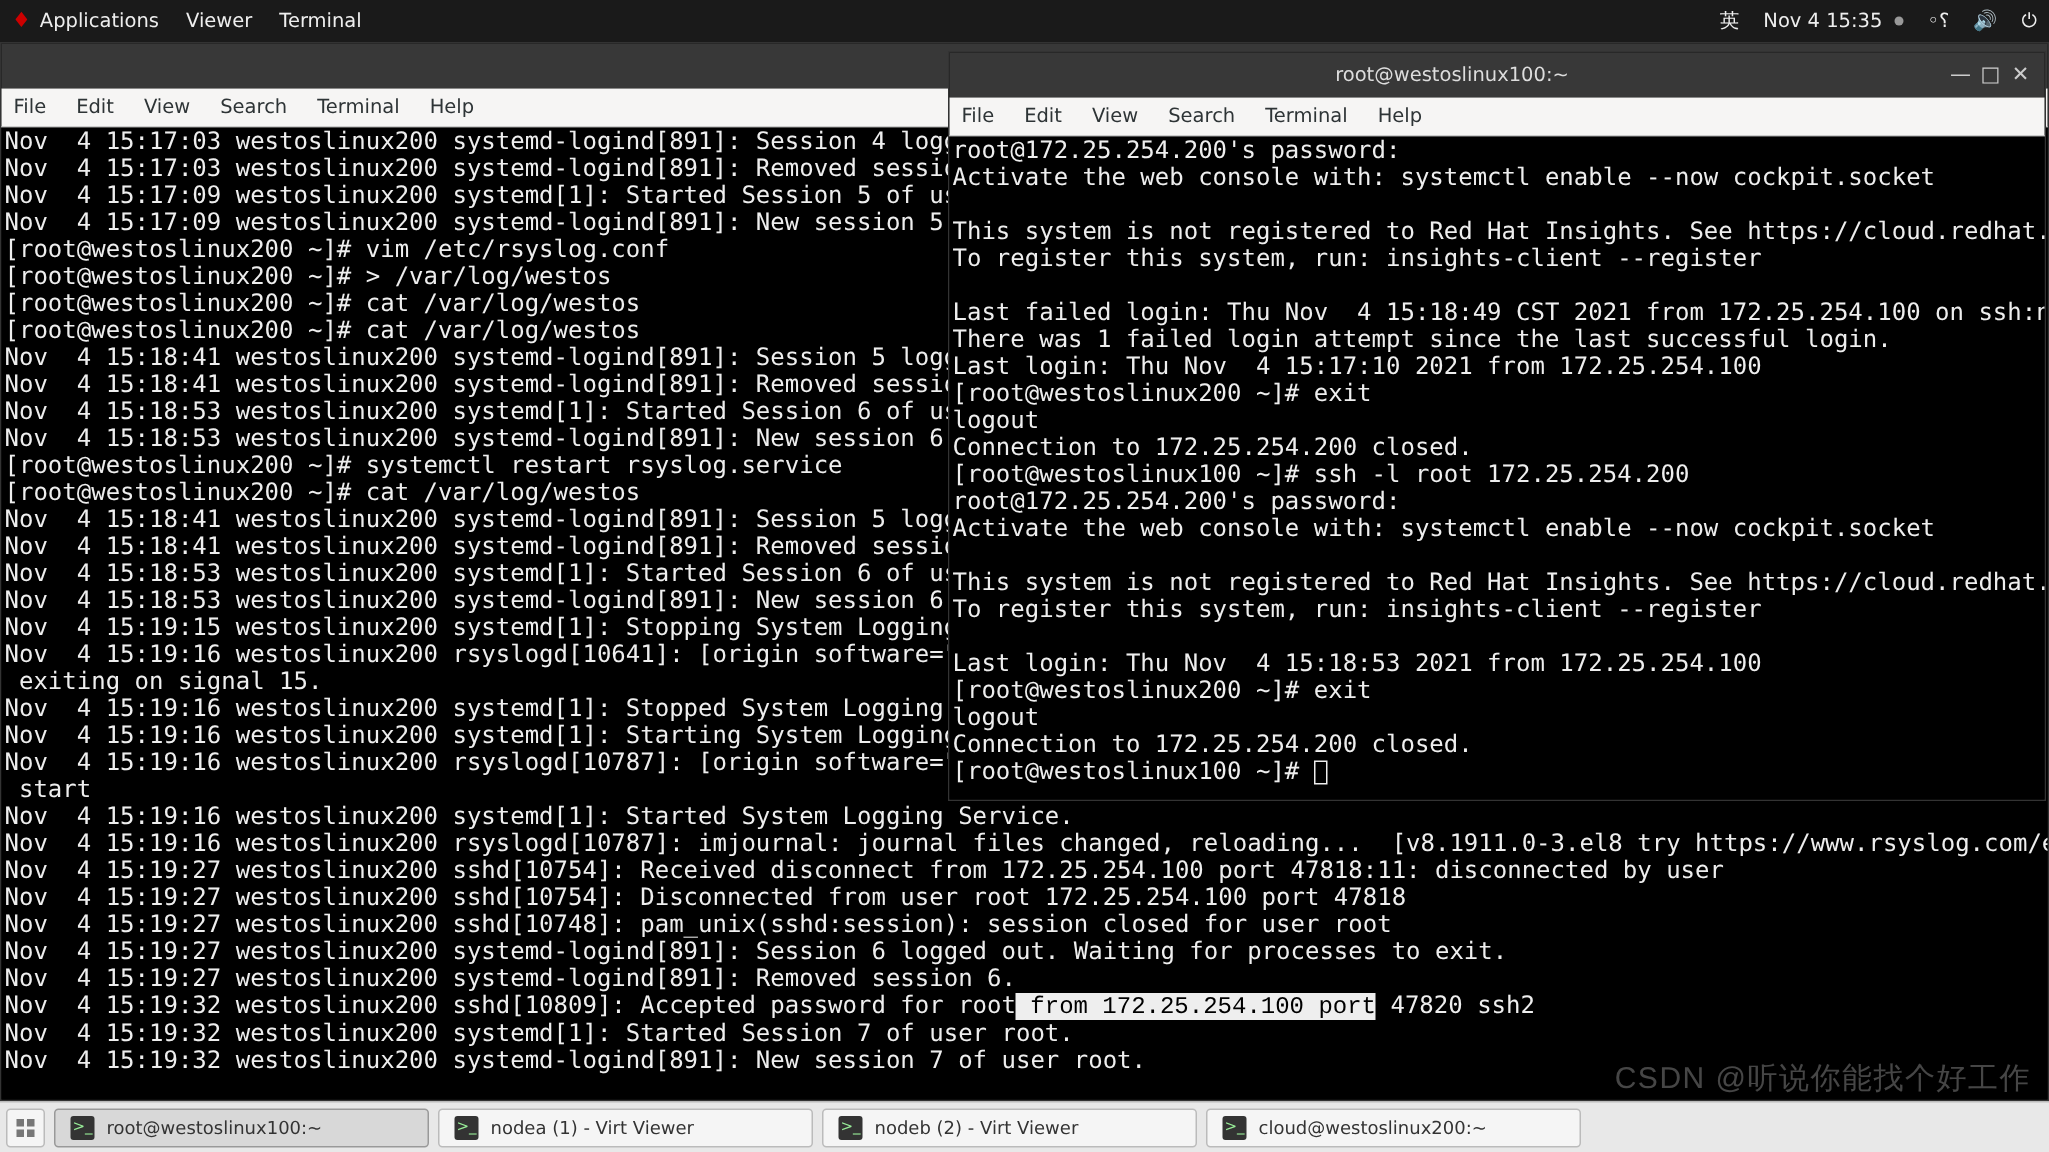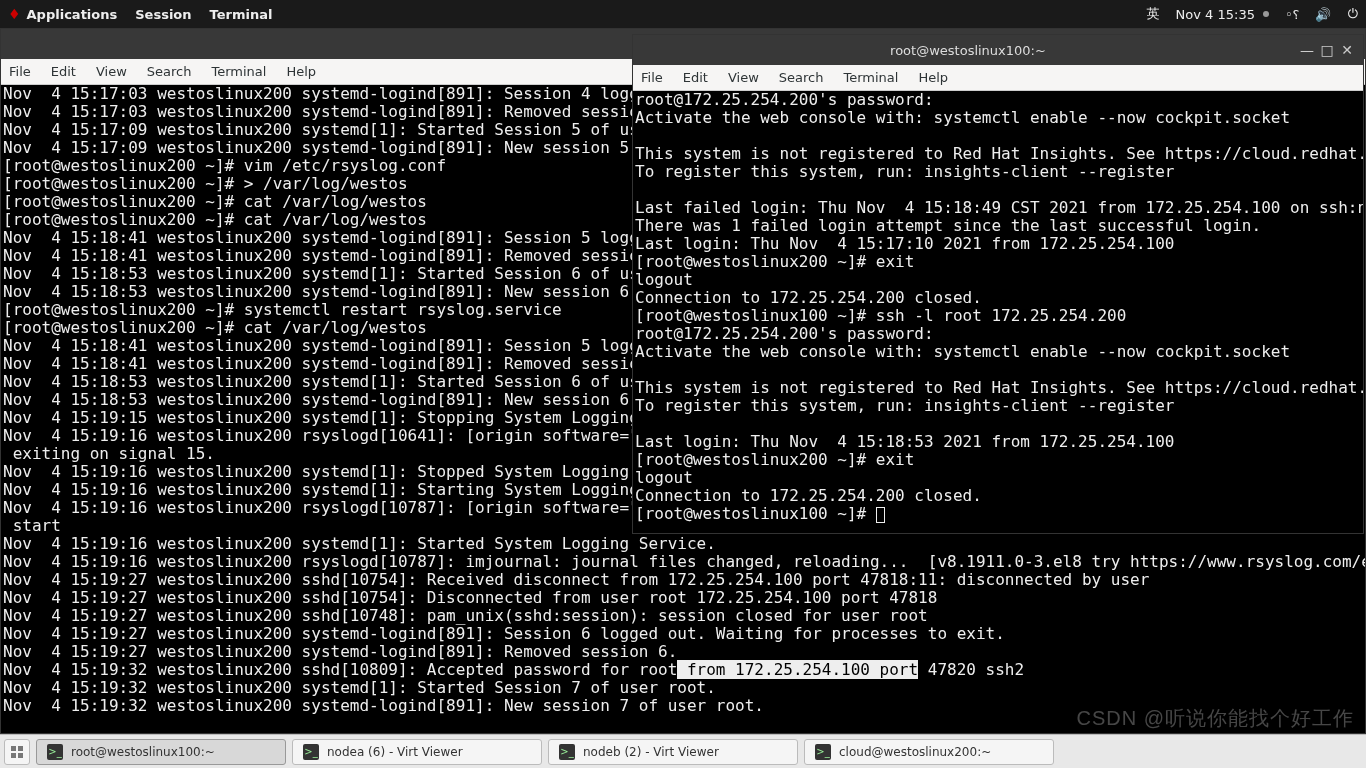--- a/index.html
+++ b/index.html
@@ -16,21 +16,21 @@
     .topbar {
       height: 28px;
       background: #1a1a1a;
       color: #eee;
       display: flex;
       align-items: center;
       padding: 0 8px;
       font-size: 13px;
     }
     .topbar .hat { color: #cc0000; margin-right: 6px; font-size: 14px; }
-    .topbar .tmenu { margin-right: 18px; cursor: pointer; font-weight: bold; }
+    .topbar .tmenu { margin-right: 18px; cursor: pointer; }
     .topbar .spacer { flex: 1; }
     .topbar .ritem { margin-left: 16px; display: flex; align-items: center; gap: 4px; }
     .topbar .dot { width:6px;height:6px;border-radius:50%;background:#999;display:inline-block;margin-left:4px;}
     .terminal-window {
       position: absolute;
       background: #000;
       border: 1px solid #333;
       display: flex;
       flex-direction: column;
     }
@@ -61,21 +61,21 @@
       flex:1;
       overflow:hidden;
       background:#000;
       color:#eee;
       font-family: "DejaVu Sans Mono","Liberation Mono",monospace;
       font-size: 16px;
       line-height: 18px;
       white-space: pre;
       padding: 0 2px;
     }
-    .hl { background:#eee; color:#000; }
+    .hl { background:#eee; color:#000;font-family:Liberation Mono, monospace; }
     .cursor { display:inline-block; width:9px; height:16px; border:1px solid #eee; vertical-align: text-bottom;}
     .taskbar {
       position:absolute;
       bottom:0; left:0; right:0;
       height:34px;
       background:#e8e8e8;
       border-top:1px solid #bbb;
       display:flex;
       align-items:center;
       padding:0 4px;
@@ -116,21 +116,21 @@
       letter-spacing:1px;
       pointer-events:none;
     }
   </style>
 </head>
 <body>
 
 <div class="topbar">
   <span class="hat">♦</span>
   <span class="tmenu">Applications</span>
-  <span class="tmenu">Session</span>
+  <span class="tmenu">Viewer</span>
   <span class="tmenu">Terminal</span>
   <span class="spacer"></span>
   <span class="ritem">英</span>
   <span class="ritem">
       <span>Nov 4  15:35</span>
       <span class="dot"></span>
     </span>
   <span class="ritem">◦⸮</span>
   <span class="ritem">🔊</span>
   <span class="ritem">⏻</span>
@@ -236,21 +236,21 @@
         <rect x="8" y="8" width="5" height="5" fill="#777"></rect>
       </svg>
   </div>
   <div id="taskbar-items" style="display:flex;gap:6px;flex:1;">
       <div class="taskbtn active">
         <span class="ticon">&gt;_</span>
         <span>root@westoslinux100:~</span>
       </div>
       <div class="taskbtn">
         <span class="ticon">&gt;_</span>
-        <span>nodea (6) - Virt Viewer</span>
+        <span>nodea (1) - Virt Viewer</span>
       </div>
       <div class="taskbtn">
         <span class="ticon">&gt;_</span>
         <span>nodeb (2) - Virt Viewer</span>
       </div>
       <div class="taskbtn">
         <span class="ticon">&gt;_</span>
         <span>cloud@westoslinux200:~</span>
       </div>
     </div>

